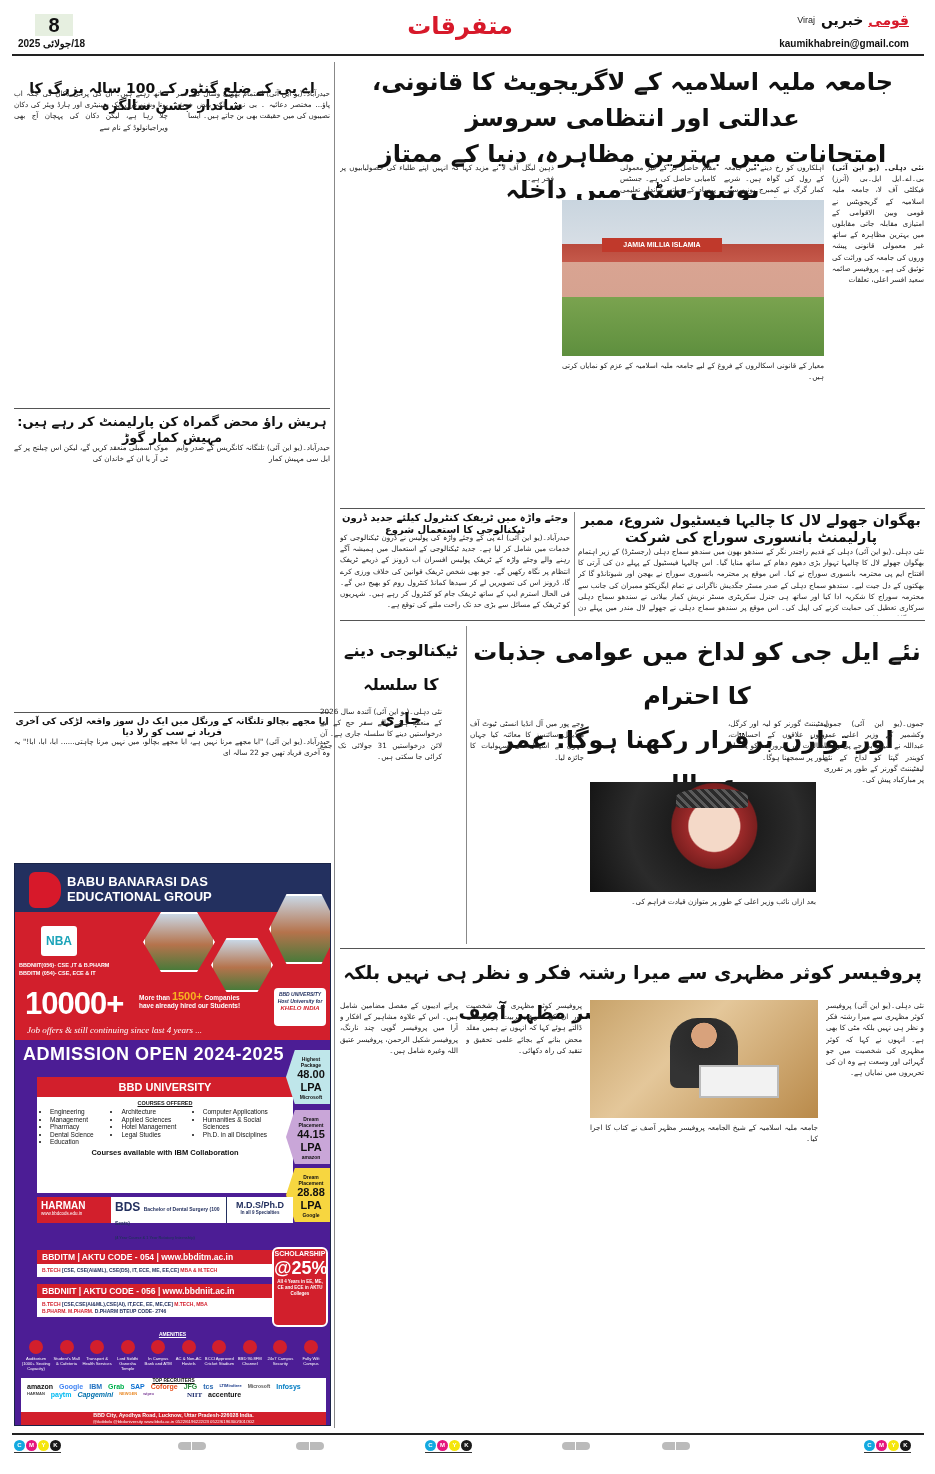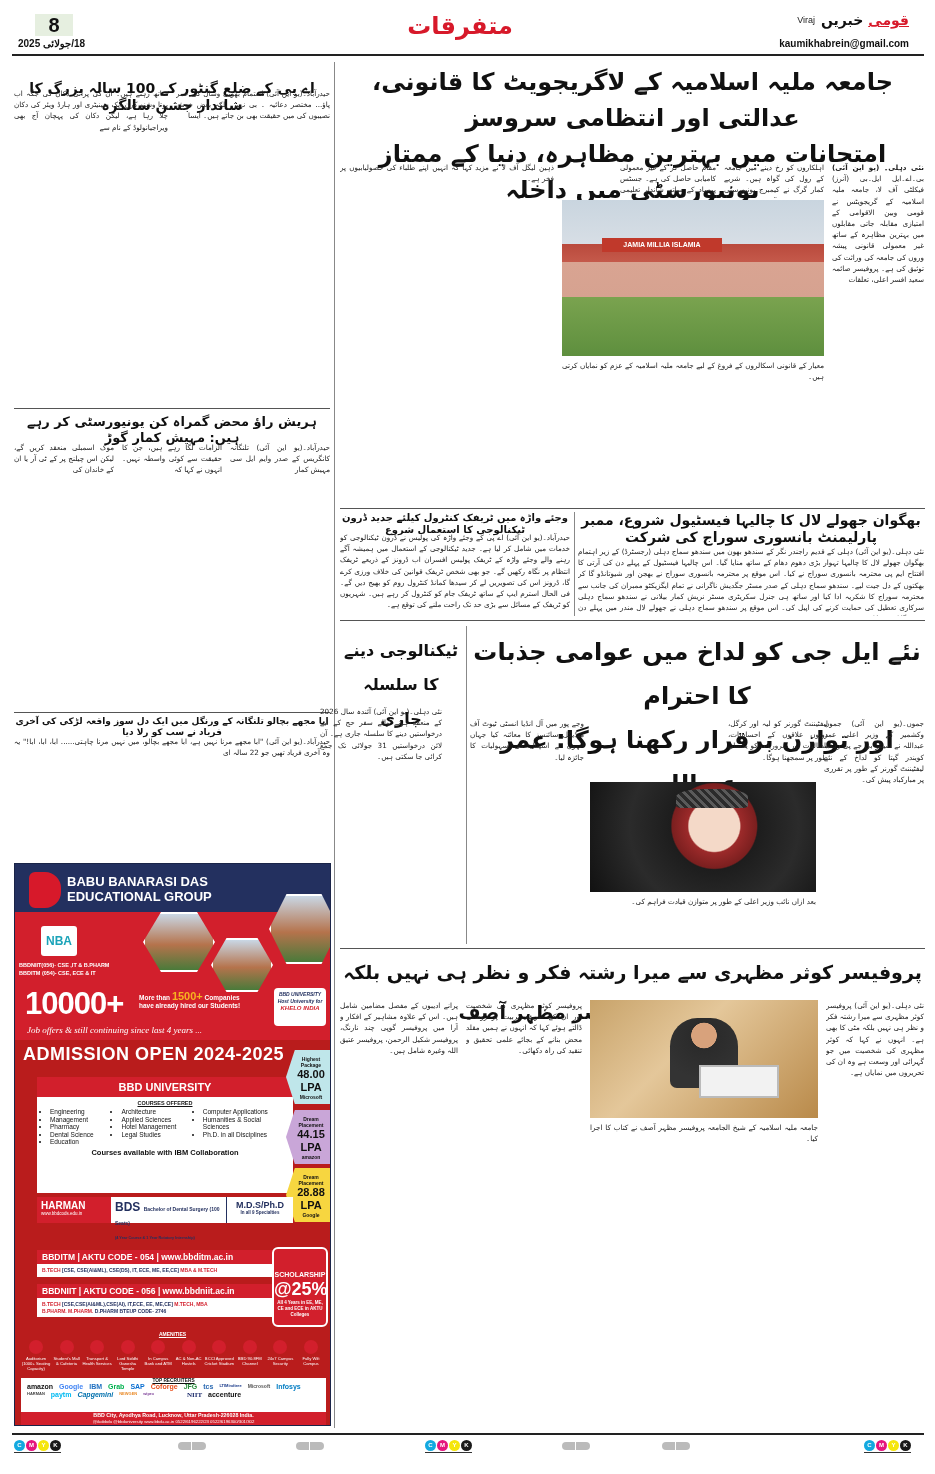--- a/index.html
+++ b/index.html
@@ -27,21 +27,21 @@
   .photo { position: absolute; overflow: hidden; }
   .photo-jmi { background: linear-gradient(#c9d5df 0%, #d7dee5 28%, #b9493c 28%, #c55a4b 40%, #d9a492 40%, #d6a290 62%, #7aa34f 62%, #5e8f3e 100%); }
   .photo-jmi .sign { position: absolute; left: 40px; top: 38px; width: 120px; height: 14px; background: #c0392b; color: #fff; font: bold 7px "Liberation Sans", sans-serif; line-height: 14px; text-align: center; }
   .photo-omar { background: radial-gradient(circle at 55% 40%, #f4d9c8 0 18%, #9c2a2a 19%, #7b1f1f 30%, #1d1d1d 31%, #2b2b2b 60%, #111 100%); }
   .photo-omar .cap { position: absolute; left: 38%; top: 6%; width: 32%; height: 18%; background: repeating-linear-gradient(45deg, #2b2b2b 0 3px, #5a5a5a 3px 6px); border-radius: 40% 40% 10% 10%; }
   .photo-prof { background: linear-gradient(135deg, #c8a36a 0%, #e4c79a 40%, #b98a4a 100%); }
   .photo-prof .person { position: absolute; left: 35%; top: 15%; width: 30%; height: 60%; background: radial-gradient(circle at 50% 25%, #d8a27c 0 20%, #2b2b2b 21%, #333 70%); border-radius: 40% 40% 10% 10%; }
   .photo-prof .laptop { position: absolute; left: 48%; top: 55%; width: 35%; height: 28%; background: #f2f2f2; border: 2px solid #bbb; }
 
   
-  .ad { position: absolute; left: 14px; top: 863px; width: 317px; height: 563px; background: #b91c1c; border: 1px solid #1a2448; overflow: hidden; font-family: "Liberation Sans", sans-serif; }
+  .ad { position: absolute; left: 14px; top: 863px; width: 317px; height: 563px; background: #4c1d95; border: 1px solid #1a2448; overflow: hidden; font-family: "Liberation Sans", sans-serif; }
   .ad-top { position: absolute; left: 0; top: 0; width: 100%; height: 48px; background: #23305f; }
   .ad-logo { position: absolute; left: 14px; top: 8px; width: 32px; height: 36px; background: #d7192a; border-radius: 6px 16px 16px 6px; }
   .ad-group { position: absolute; left: 52px; top: 10px; color: #fff; font: bold 13px "Liberation Sans", sans-serif; line-height: 15px; }
   .ad-red { position: absolute; left: 0; top: 48px; width: 100%; height: 128px; background: #d21f2c; }
   .ad-nba { position: absolute; left: 26px; top: 62px; width: 36px; height: 30px; background: #fff; color: #1aa3b8; font: bold 12px "Liberation Sans", sans-serif; text-align: center; line-height: 30px; border-radius: 3px; }
   .ad-codes { position: absolute; left: 4px; top: 97px; color: #fff; font: bold 5.5px "Liberation Sans", sans-serif; line-height: 8px; }
   .ad-hex { position: absolute; background: linear-gradient(#c9d7e5, #b5734c 55%, #4a7a3a); clip-path: polygon(25% 0, 75% 0, 100% 50%, 75% 100%, 25% 100%, 0 50%); border: 2px solid #fff; }
   .ad-big { position: absolute; left: 10px; top: 122px; color: #fff; font: bold 31px "Liberation Sans", sans-serif; letter-spacing: -1px; }
   .ad-bigtxt { position: absolute; left: 124px; top: 128px; color: #fff; font: bold 6.5px "Liberation Sans", sans-serif; line-height: 8px; }
   .ad-bigtxt .hl { color: #f7b320; font-size: 11px; }
@@ -60,21 +60,21 @@
   .ad-dental .bc { width: 74px; background: #d21f2c; color: #fff; font: bold 10px "Liberation Sans", sans-serif; padding: 3px 4px; }
   .ad-dental .bc small { display: block; font: 4.5px "Liberation Sans", sans-serif; font-weight: normal; }
   .ad-dental .bds { flex: 1; color: #23305f; font: bold 12px "Liberation Sans", sans-serif; padding: 3px 4px; border-right: 1px solid #23305f; }
   .ad-dental .bds small { font-size: 5px; }
   .ad-dental .mds { width: 66px; color: #23305f; font: bold 9px "Liberation Sans", sans-serif; text-align: center; padding-top: 3px; }
   .ad-dental .mds small { display: block; font-size: 4.5px; }
   .ad-inst { position: absolute; left: 22px; width: 248px; }
   .ad-inst .bar { background: #d21f2c; color: #fff; font: bold 8.5px "Liberation Sans", sans-serif; padding: 2px 5px; }
   .ad-inst .prog { background: #fff; color: #23305f; font: bold 5px "Liberation Sans", sans-serif; padding: 3px 5px; line-height: 6.5px; }
   .ad-inst .prog .red { color: #d21f2c; }
-  .ad-schol { position: absolute; right: 2px; top: 383px; width: 56px; height: 80px; background: #d21f2c; border: 2px solid #fff; border-radius: 6px; color: #fff; text-align: center; font: bold 7px "Liberation Sans", sans-serif; padding-top: 22px; }
+  .ad-schol { position: absolute; right: 2px; top: 383px; width: 56px; height: 80px; background: #d21f2c; border: 2px solid #fff; border-radius: 6px; color: #fff; text-align: center; font: bold 7px "Liberation Sans", sans-serif; padding-top: 1px; }
   .ad-schol .pct { font-size: 18px; line-height: 22px; }
   .ad-schol small { display: block; font-size: 4.5px; line-height: 6px; }
   .ad-amen-h { position: absolute; left: 0; width: 100%; top: 467px; text-align: center; color: #fff; font: bold 5px "Liberation Sans", sans-serif; text-decoration: underline; }
   .ad-amen { position: absolute; left: 6px; top: 476px; width: 305px; display: flex; justify-content: space-between; }
   .ad-amen .am { width: 30px; text-align: center; color: #fff; font: 4.2px "Liberation Sans", sans-serif; line-height: 5px; }
   .ad-amen .am .ic { width: 14px; height: 14px; margin: 0 auto 2px; border-radius: 50%; background: #d21f2c; }
   .ad-recruit { position: absolute; left: 6px; top: 514px; width: 305px; height: 34px; background: #fff; }
   .ad-recruit .h { text-align: center; font: bold 4.8px "Liberation Sans", sans-serif; text-decoration: underline; }
   .ad-recruit .logos { display: flex; flex-wrap: wrap; gap: 1px 6px; padding: 0 6px; font: bold 7px "Liberation Sans", sans-serif; }
   .ad-foot { position: absolute; left: 6px; top: 548px; width: 305px; height: 15px; background: #d21f2c; color: #fff; text-align: center; font: bold 5.3px "Liberation Sans", sans-serif; line-height: 7px; }
@@ -105,24 +105,23 @@
   <div class="top-rule"></div>
 </div>
 
 <div class="headline" style="left:14px;top:64px;width:316px;font-size:14px;margin-top:16px;">اے پی کے ضلع گنٹور کے 100 سالہ بزرگ کا شاندار جشن سالگرہ</div>
 <div class="body-cols" style="left:14px;top:88px;width:316px;height:314px;">
   <div class="col">حیدرآباد۔(یو این آئی) اشتمام بھوتی وسال کی عمر پاؤ... مختصر دعائیہ ۔ بی نہیں بلکہ بعض خوش نصیبوں کی میں حقیقت بھی بن جاتے ہیں۔ ایسا</div>
   <div class="col">ساتھ رہتے ہیں۔ ان کی پرانی دکان کی جگہ اب پوتا وشنو کرن ایک سینیٹری اور ہارڈ ویئر کی دکان چلا رہا ہے، لیکن دکان کی پہچان آج بھی ویراجیانولوڈ کے نام سے</div>
 </div>
 <div class="hrule" style="left:14px;top:408px;width:316px;"></div>
 
-<div class="headline" style="left:14px;top:414px;width:316px;font-size:13px;">ہریش راؤ محض گمراہ کن یونیورسٹی کر رہے ہیں: مہیش کمار گوڑ</div>
+<div class="headline" style="left:14px;top:414px;width:316px;font-size:13px;">ہریش راؤ محض گمراہ کن پارلیمنٹ کر رہے ہیں: مہیش کمار گوڑ</div>
 <div class="body-cols" style="left:14px;top:442px;width:316px;height:262px;">
   <div class="col">حیدرآباد۔(یو این آئی) تلنگانہ کانگریس کے صدر وایم ایل سی مہیش کمار</div>
-  <div class="col">الزامات لگا رہے ہیں، جن کا حقیقت سے کوئی واسطہ نہیں۔ انہوں نے کہا کہ</div>
   <div class="col">موک اسمبلی منعقد کریں گے، لیکن اس چیلنج پر کے ٹی آر یا ان کے خاندان کی</div>
 </div>
 <div class="hrule" style="left:14px;top:712px;width:316px;"></div>
 
 <div class="headline" style="left:14px;top:716px;width:316px;font-size:9px;">ابا مجھے بچالو تلنگانہ کے ورنگل میں ایک دل سوز واقعہ لڑکی کی آخری فریاد نے سب کو رلا دیا</div>
 <div class="col" style="position:absolute;left:14px;top:736px;width:316px;height:118px;">حیدرآباد۔(یو این آئی) "ابا مجھے مرنا نہیں ہے، ابا مجھے بچالو، میں نہیں مرنا چاہتی...... ابا، ابا، ابا!" یہ وہ آخری فریاد تھیں جو 22 سالہ ای</div>
 
 <div class="ad">
   <div class="ad-top"></div>
   <div class="ad-logo"></div>

